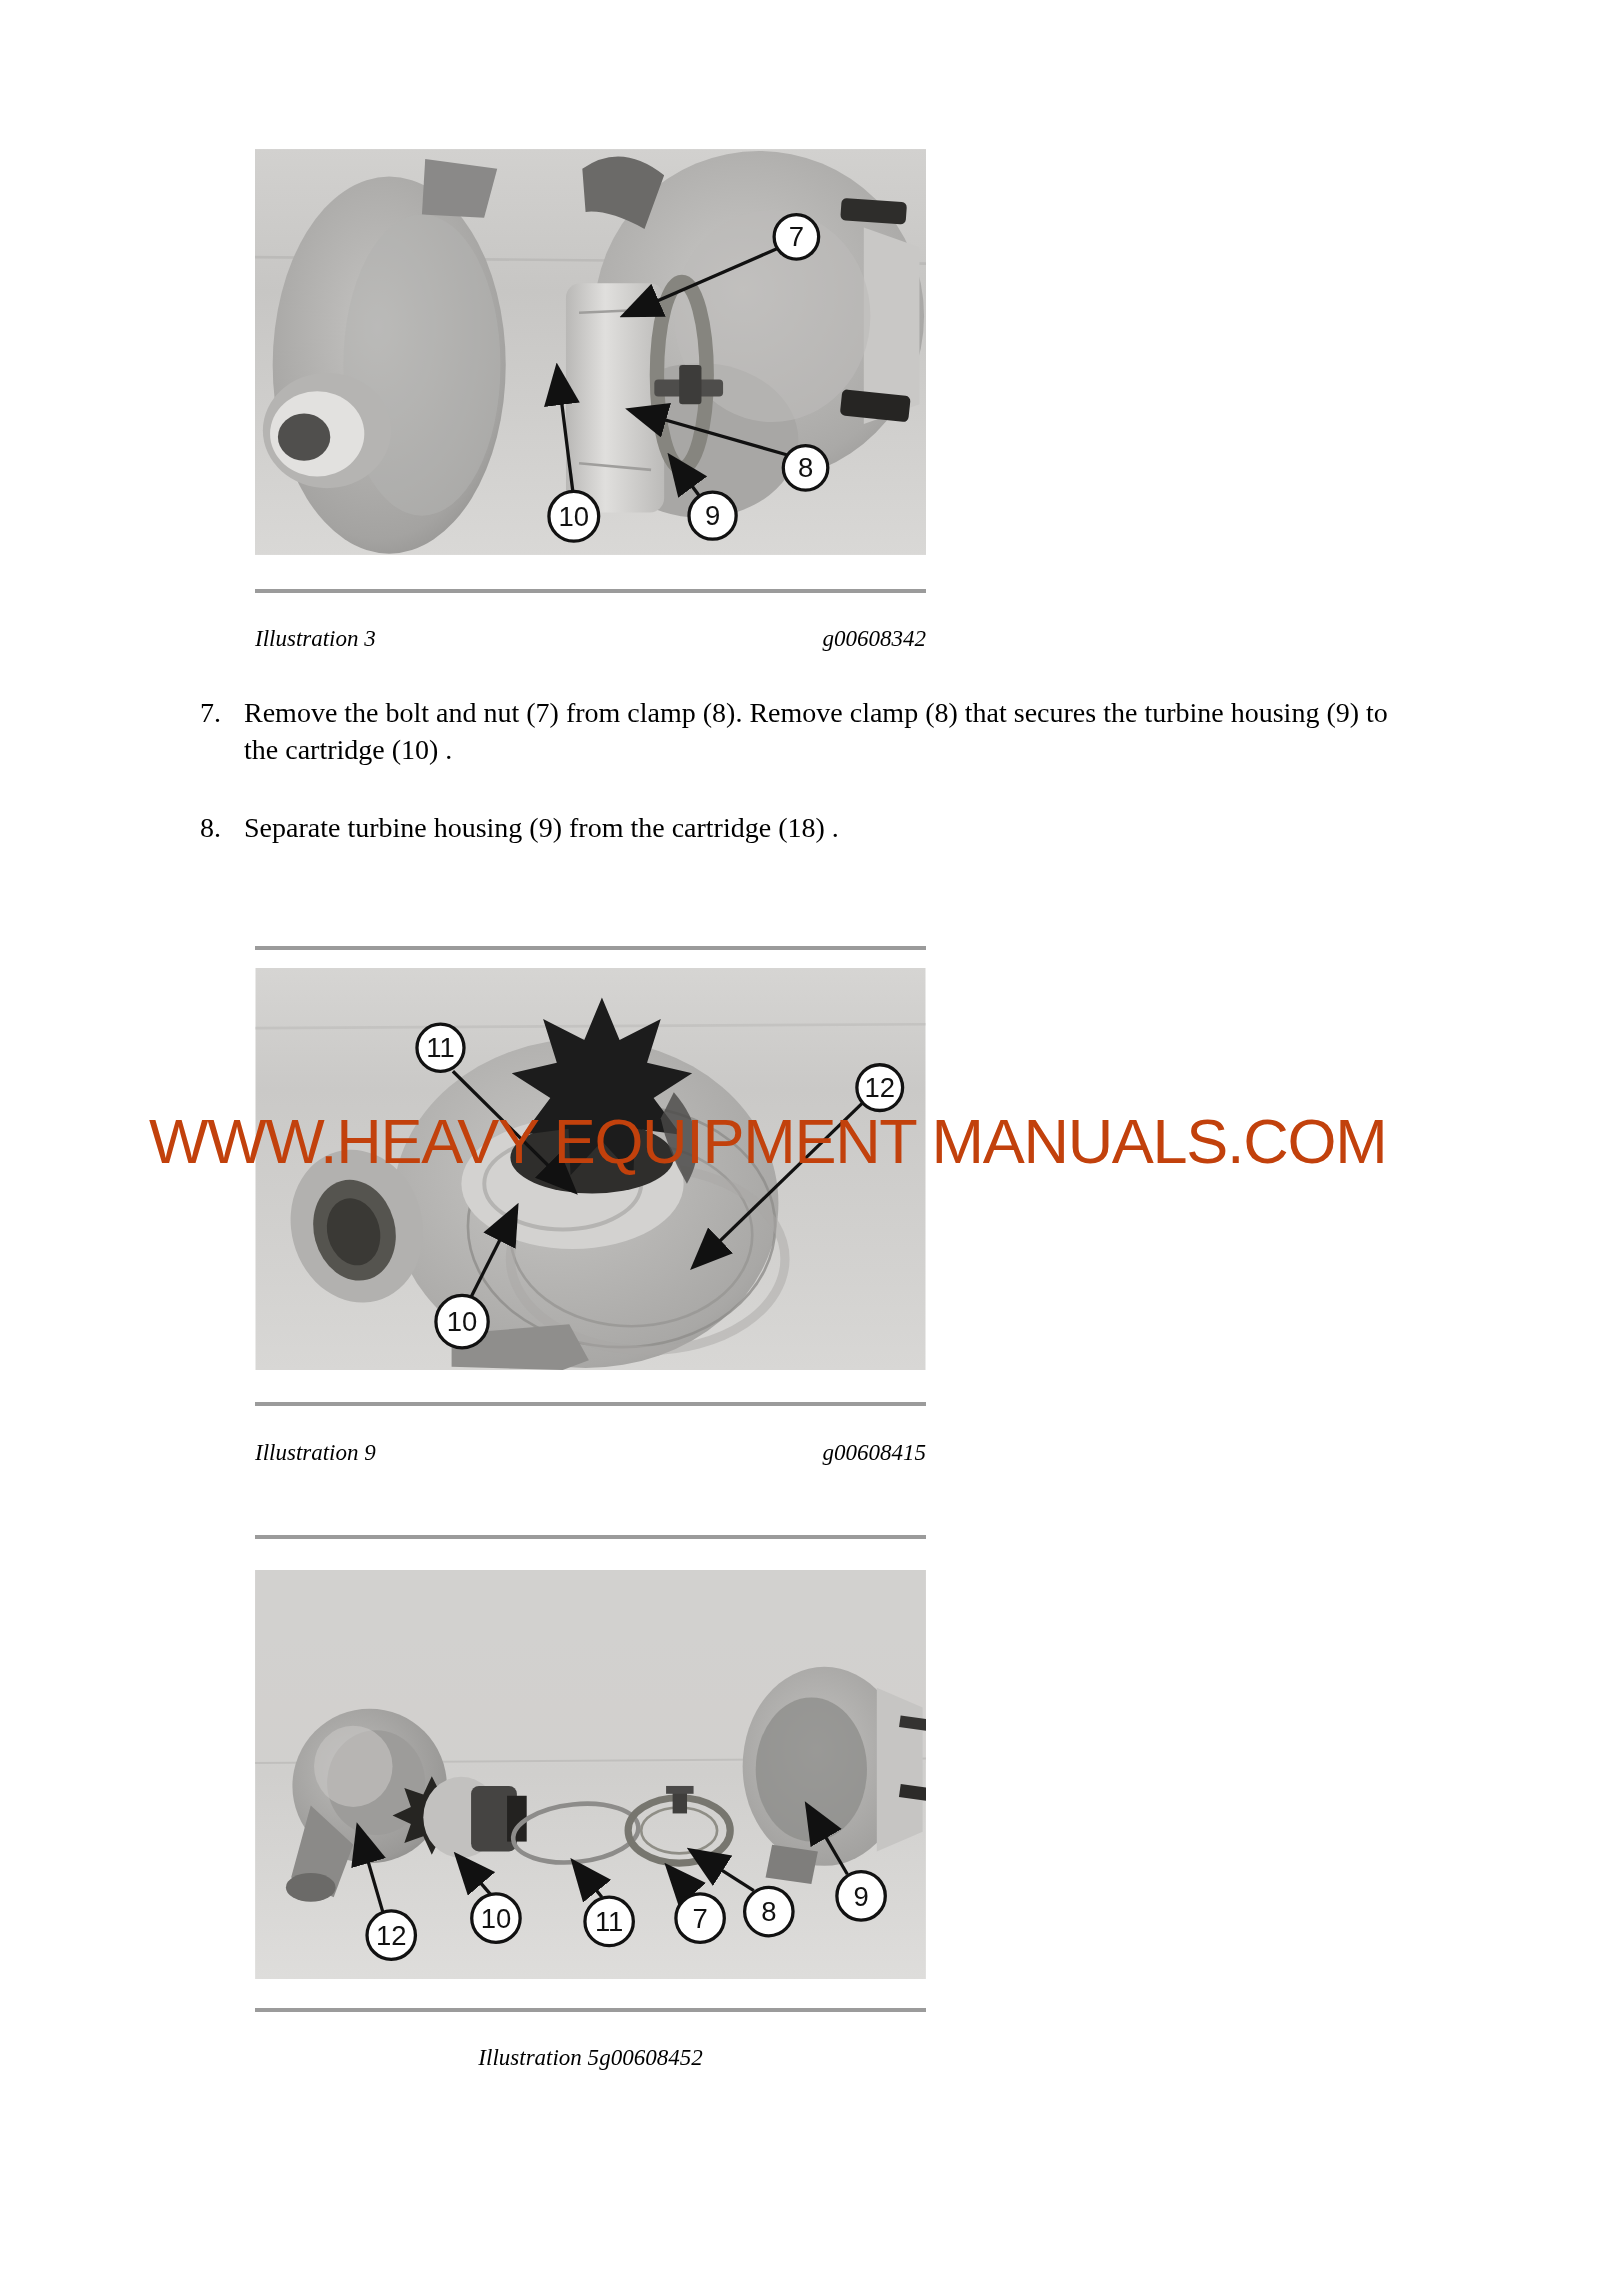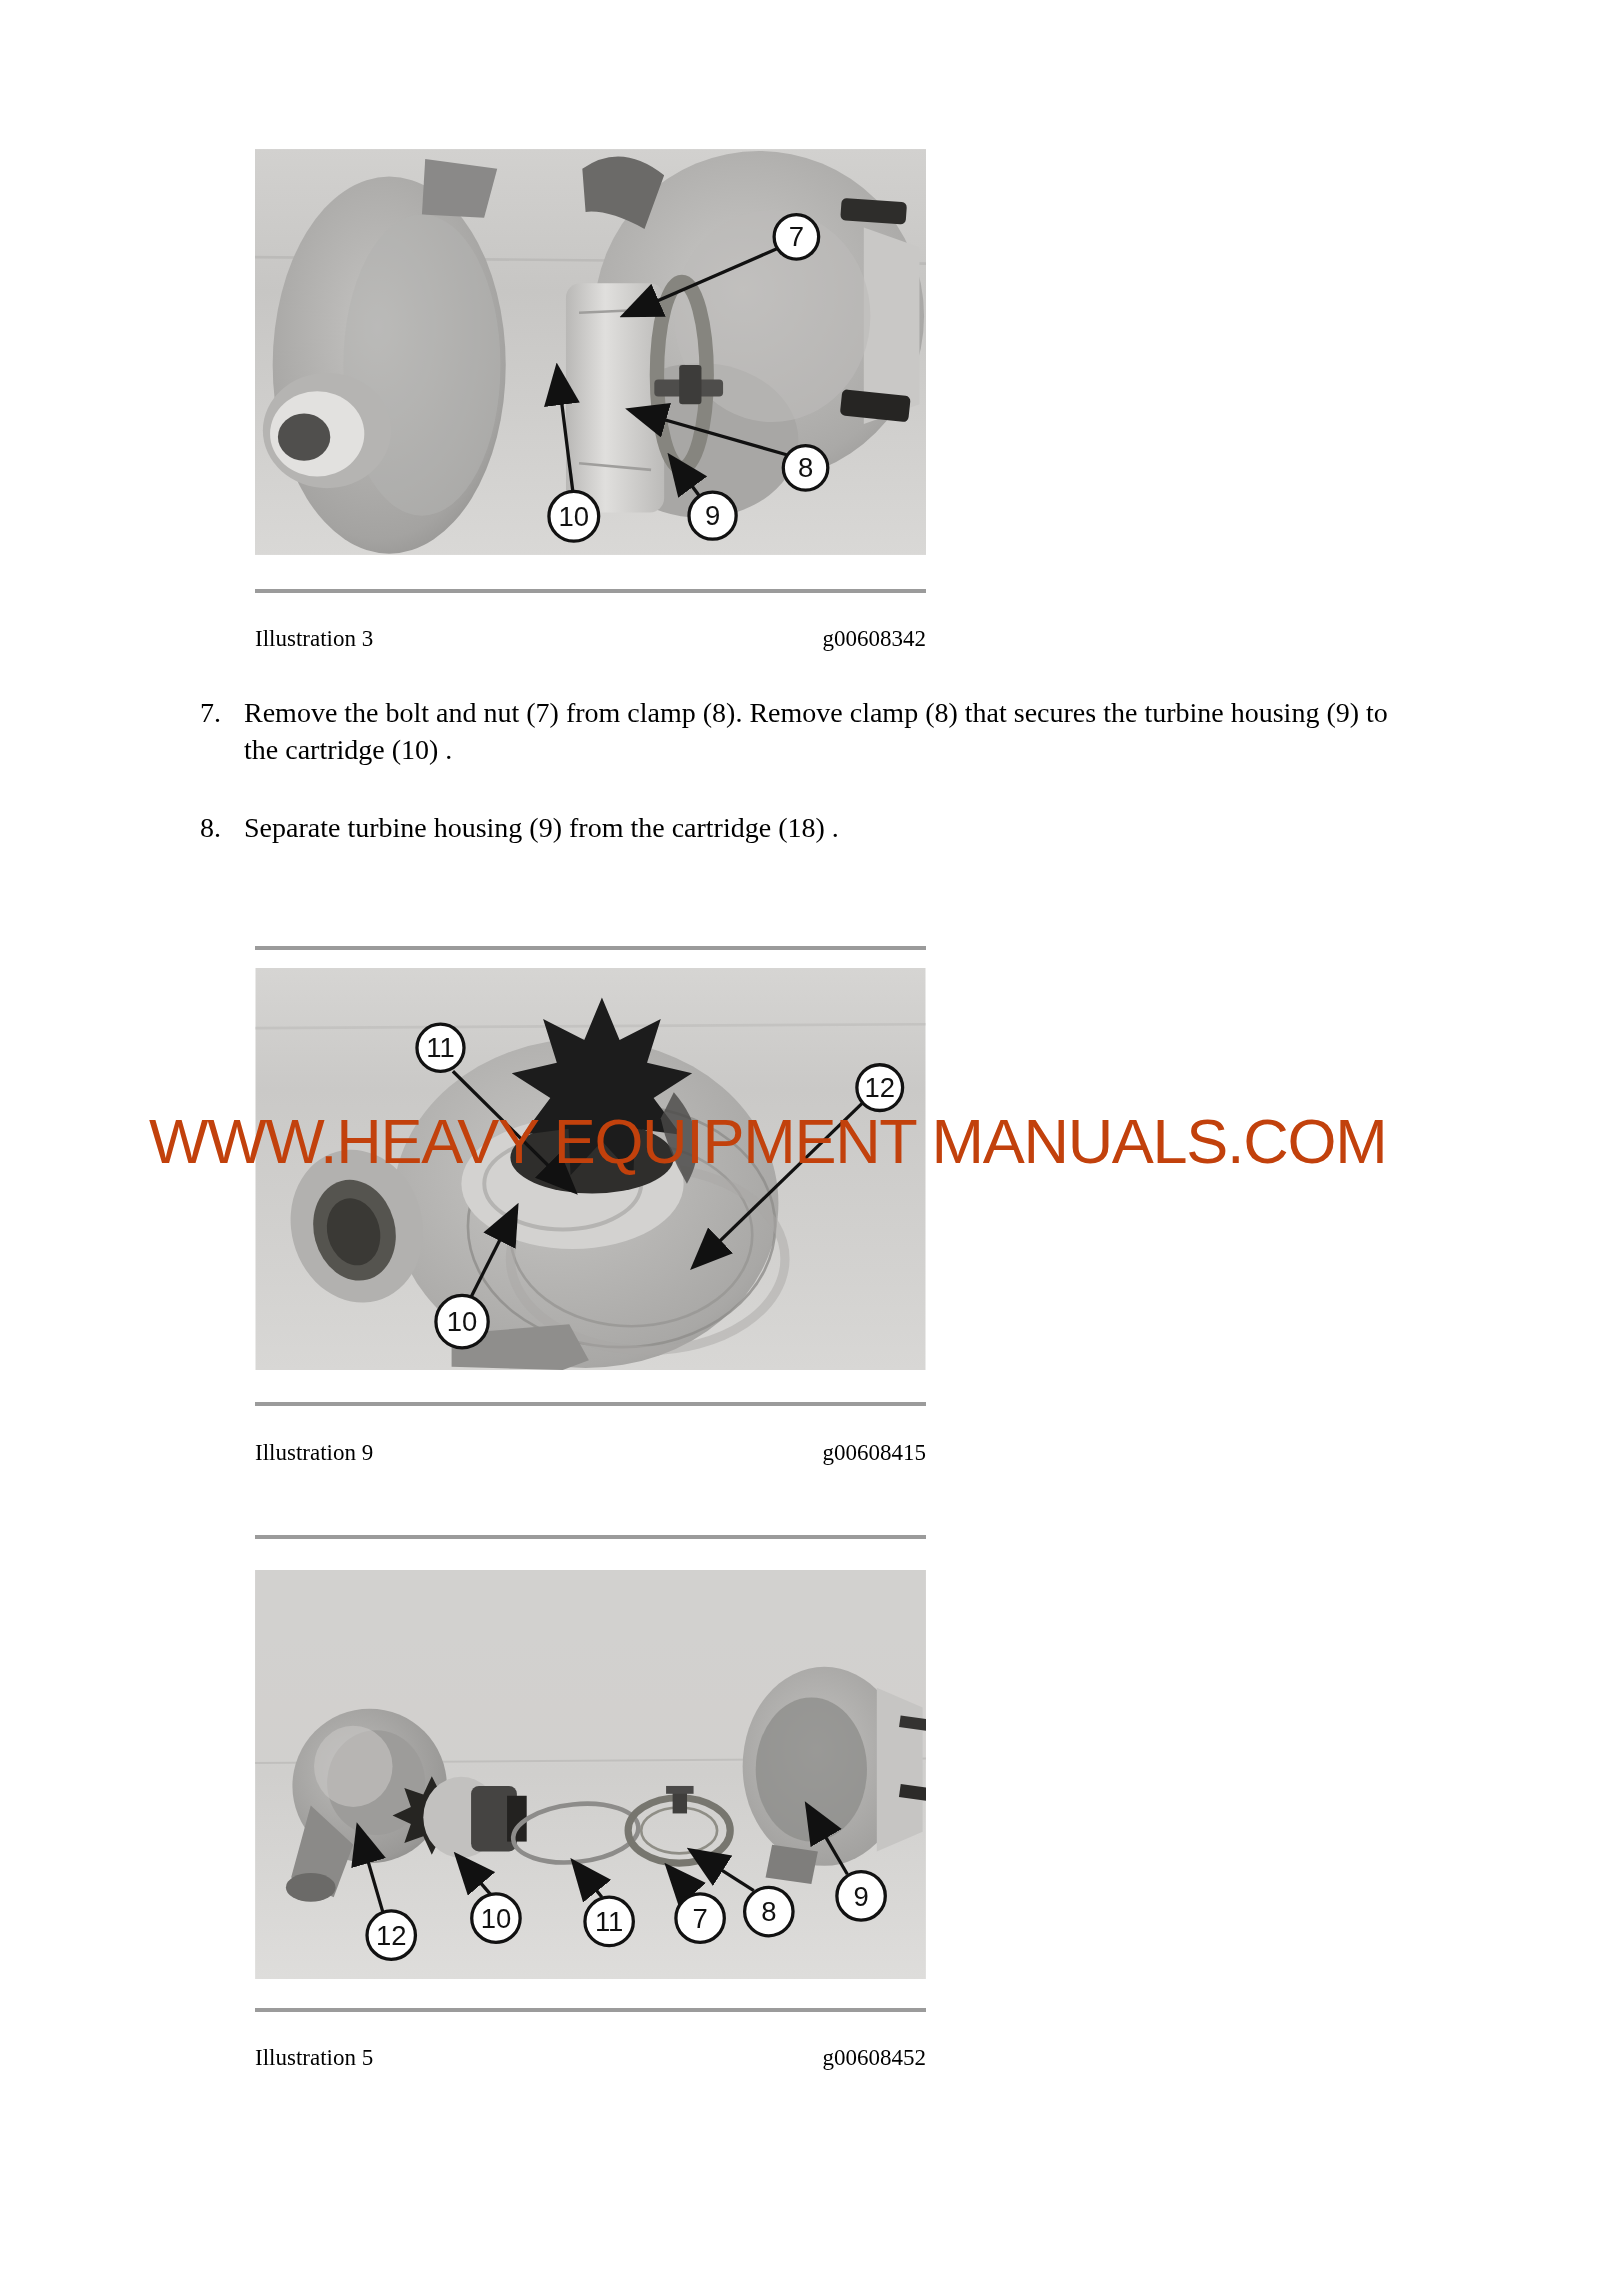--- a/index.html
+++ b/index.html
@@ -6,21 +6,21 @@
   body{
     width:1623px;height:2295px;position:relative;background:#ffffff;
     font-family:"Liberation Serif", serif;color:#000;
   }
   
   .sep{position:absolute;left:255px;width:671px;height:3.9px;background:#9b9b9b;}
   
   .cap-row{
     position:absolute;left:255px;width:671px;height:30px;
     display:flex;justify-content:space-between;align-items:center;
-    font-size:23px;line-height:1;
+    font-size:23px;line-height:1;font-style:italic;
   }
   
   .step{
     position:absolute;left:200px;width:1230px;
     font-size:28px;line-height:1.33;
   }
   .step .num{display:inline-block;width:44px;vertical-align:top;}
   .step .txt{display:inline-block;width:1171px;vertical-align:top;}
   
   .photo{position:absolute;left:255px;width:671px;}
@@ -305,17 +305,17 @@
     <text class="cnum" x="785" y="522" text-anchor="middle" dy=".35em">8</text>
   </g>
   <g>
     <circle cx="926" cy="498" r="37" fill="#fff" stroke="#111" stroke-width="5"></circle>
     <text class="cnum" x="926" y="498" text-anchor="middle" dy=".35em">9</text>
   </g>
 </svg>
 
 <div class="sep" style="top:2008px;"></div>
 
-<div class="cap-row" style="top:2042px;">
+<div class="cap-row" style="top:2042px;justify-content:center;">
   <span>Illustration 5</span>
   <span>g00608452</span>
 </div>
 
 
 </body></html>

